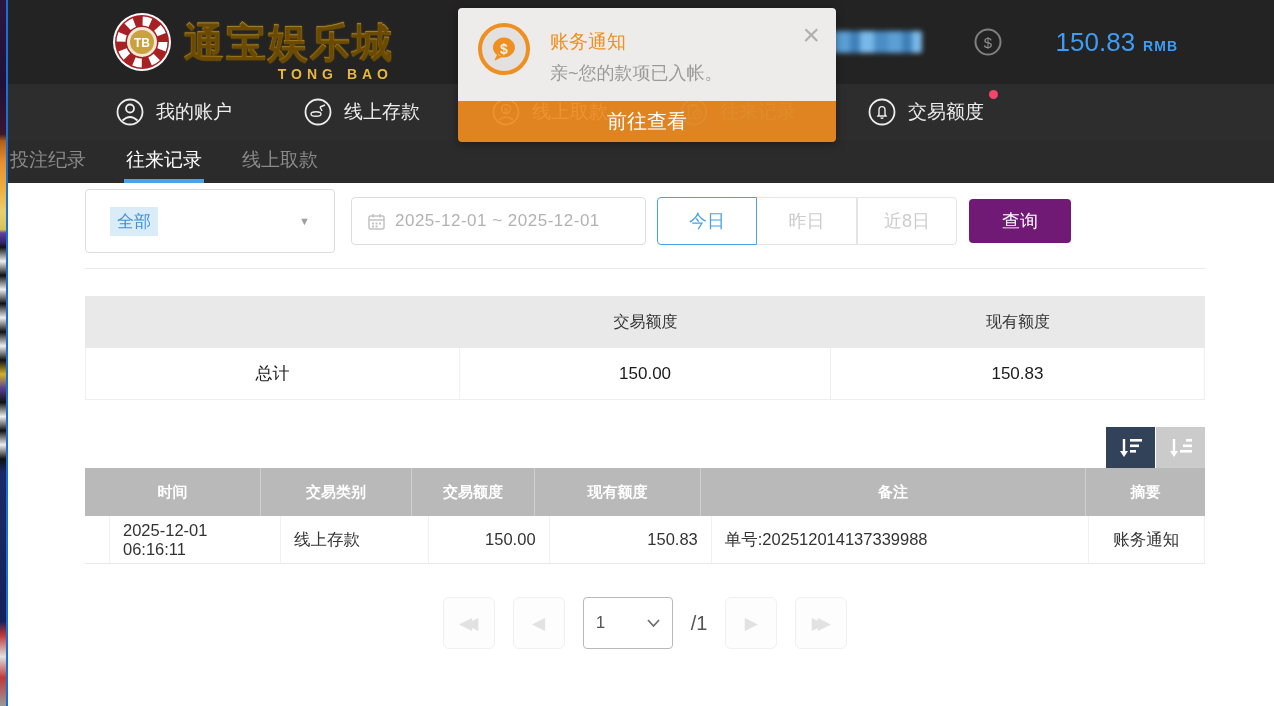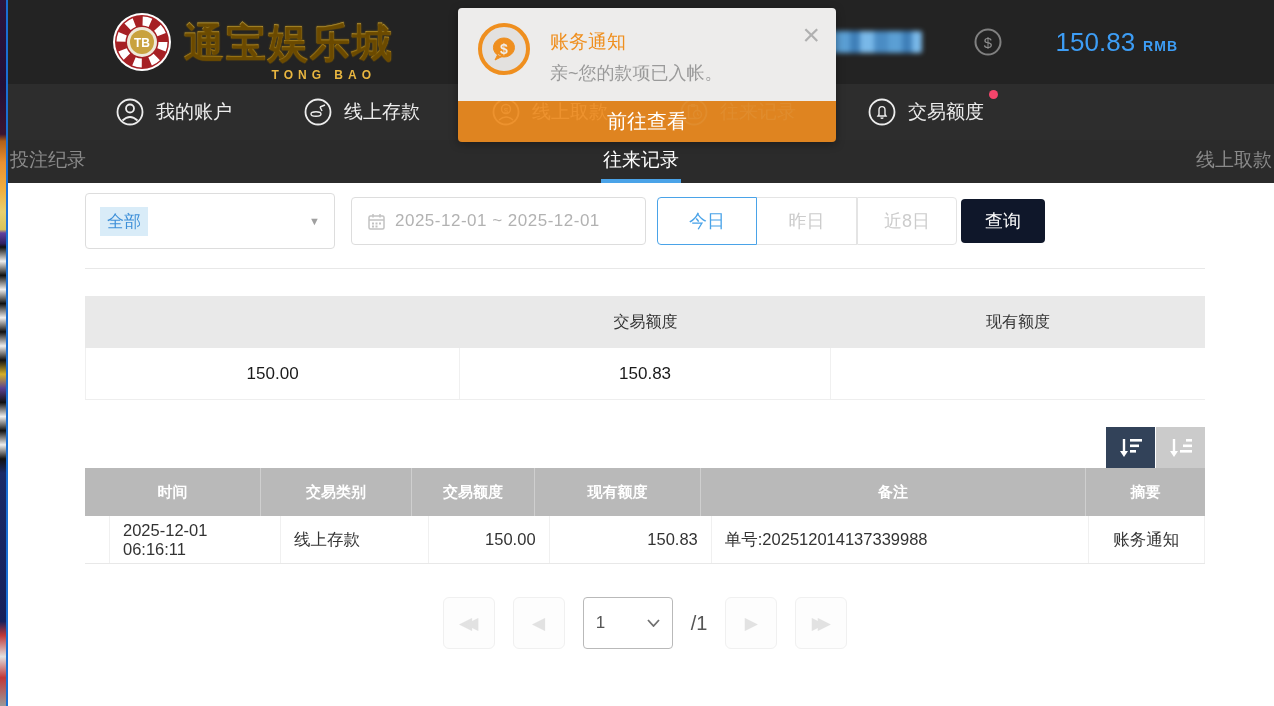--- a/index.html
+++ b/index.html
@@ -21,21 +21,21 @@
   
   .topbar { position:absolute; left:8px; top:0; width:1266px; height:84px;
     background:#232323; display:flex; align-items:center; }
   .logo { display:flex; align-items:center; margin-left:102px; }
   .chip { width:64px; height:64px; }
   .logo-text { margin-left:10px; position:relative; }
   .logo-cn { font-size:40px; font-weight:bold; color:#e9b640; letter-spacing:2px;
     text-shadow:0 1px 1px #6b4a00, 0 0 2px #8a6a10;
     background:linear-gradient(180deg,#f6d87a 10%,#e0a42e 55%,#c9902a 90%);
     -webkit-background-clip:text; background-clip:text; -webkit-text-fill-color:transparent; }
-  .logo-en { position:absolute; right:18px; bottom:-12px; font-size:12px; font-weight:bold;
+  .logo-en { position:absolute; right:1px; bottom:-12px; font-size:14px; font-weight:bold;
     letter-spacing:5px; color:#e9b640; }
   .user-area { position:absolute; right:96px; top:0; height:84px; display:flex;
     align-items:center; gap:14px; }
   .round-ic { width:28px; height:28px; }
   .user-blur { width:138px; height:22px; border-radius:2px; filter:blur(2.6px);
     background:repeating-linear-gradient(90deg,#5b9fd4 0 14px,#3f7fb8 14px 24px,#79b8e8 24px 38px,#4a8cc4 38px 52px); }
   .balance-wrap { display:flex; align-items:baseline; gap:8px; margin-left:40px; }
   .balance { font-size:26px; color:#3d9df5; }
   .currency { font-size:14px; font-weight:bold; color:#3d9df5; letter-spacing:1px; }
   .dollar-gap { margin-left:38px; }
@@ -44,45 +44,45 @@
   .navbar { position:absolute; left:8px; top:84px; width:1266px; height:56px;
     background:#2d2d2d; display:flex; align-items:center; padding-left:108px; }
   .nav-item { width:188px; display:flex; align-items:center; gap:12px; cursor:pointer; }
   .nav-label { font-size:19px; color:#ededed; position:relative; }
   .nav-item.active .nav-label { color:#3d9fe0; }
   .nav-badge { position:absolute; top:-9px; right:-14px; width:9px; height:9px;
     border-radius:50%; background:#f4456b; }
 
   
   .tabbar { position:absolute; left:8px; top:140px; width:1266px; height:43px;
-    background:#2b2b2b; display:flex; justify-content:space-between; gap:36px; }
+    background:#2b2b2b; display:flex; justify-content:flex-start; gap:36px; }
   .tab { height:43px; display:flex; align-items:center; font-size:19px; color:#8a8a8a;
     border-bottom:4px solid transparent; cursor:pointer; padding:0 2px; }
   .tab.active { color:#fff; border-bottom-color:#4aa3e8; }
 
   
   .main { position:absolute; left:8px; top:183px; width:1266px; height:523px; background:#fff; }
   .inner { margin-left:77px; width:1120px; }
 
   .filter-row { display:flex; align-items:center; margin-top:14px; height:48px; }
-  .select-box { width:250px; height:56px; border:1px solid #ddd; border-radius:4px;
-    display:flex; align-items:center; padding:0 14px; }
+  .select-box { width:250px; height:64px; border:1px solid #ddd; border-radius:4px;
+    display:flex; align-items:center; padding:0 24px; }
   .select-val { font-size:17px; color:#3d8fd8; background:#d9ecf8; padding:3px 7px; }
   .select-arrow { margin-left:auto; font-size:11px; color:#a0a0a0; }
   .date-box { width:295px; height:48px; border:1px solid #ddd; border-radius:4px;
     display:flex; align-items:center; gap:10px; padding:0 16px; margin-left:16px; }
   .date-text { font-size:17px; color:#b2b2b2; letter-spacing:0.5px; }
   .quick-group { display:flex; margin-left:11px; }
   .qbtn { width:100px; height:48px; background:#fff; font-size:18px; display:flex;
     align-items:center; justify-content:center; cursor:pointer; color:#ccc;
     border:1px solid #e4e4e4; }
   .qbtn.mid { border-left:none; }
   .qbtn.last { border-left:1px solid #e4e4e4; border-radius:0 4px 4px 0; }
   .qbtn.active { border:1px solid #4aa3e8; color:#4aa3e8; border-radius:4px 0 0 4px; }
-  .search-btn { width:84px; height:44px; margin-left:4px; background:#0f172a;
+  .search-btn { width:102px; height:44px; margin-left:12px; background:#701a75;
     color:#fff; font-size:18px; border:none; border-radius:4px; display:flex;
     align-items:center; justify-content:center; cursor:pointer; }
 
   .divider { border-top:1px solid #e8e8e8; margin-top:23px; }
 
   .summary { margin-top:27px; width:1120px; }
   .sum-row { display:grid; grid-template-columns:33.5% 33.1% 33.4%; }
   .sum-head { background:#e9e9e9; height:52px; }
   .sum-head .cell { color:#333; font-size:16px; }
   .sum-body { height:52px; border-bottom:1px solid #eee; }
@@ -262,20 +262,21 @@
 
       <div class="divider"></div>
 
       <div class="summary">
         <div class="sum-row sum-head">
           <div class="cell"></div>
           <div class="cell">交易额度</div>
           <div class="cell">现有额度</div>
         </div>
         <div class="sum-row sum-body">
+          <div class="cell">总计</div>
           <div class="cell">150.00</div>
           <div class="cell">150.83</div>
         </div>
       </div>
 
       <div class="sort-row">
         <div class="sort-btn sort-desc">
           <svg width="26" height="22" viewBox="0 0 26 22">
             <line x1="6" y1="2" x2="6" y2="17" stroke="#fff" stroke-width="2.4"></line>
             <path d="M2 14 L6 20 L10 14 Z" fill="#fff"></path>

